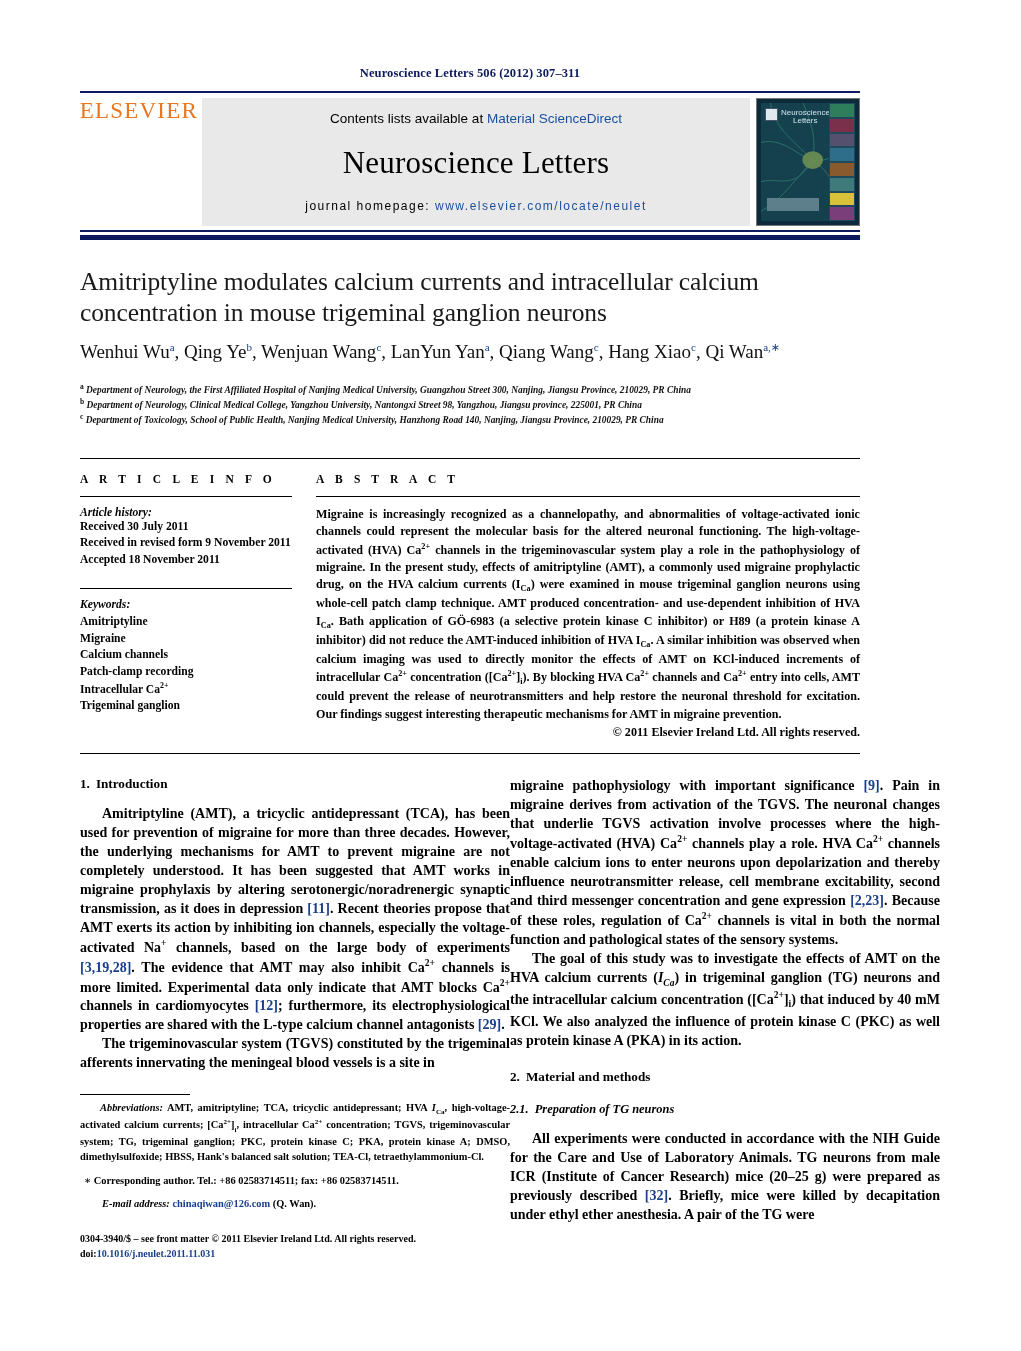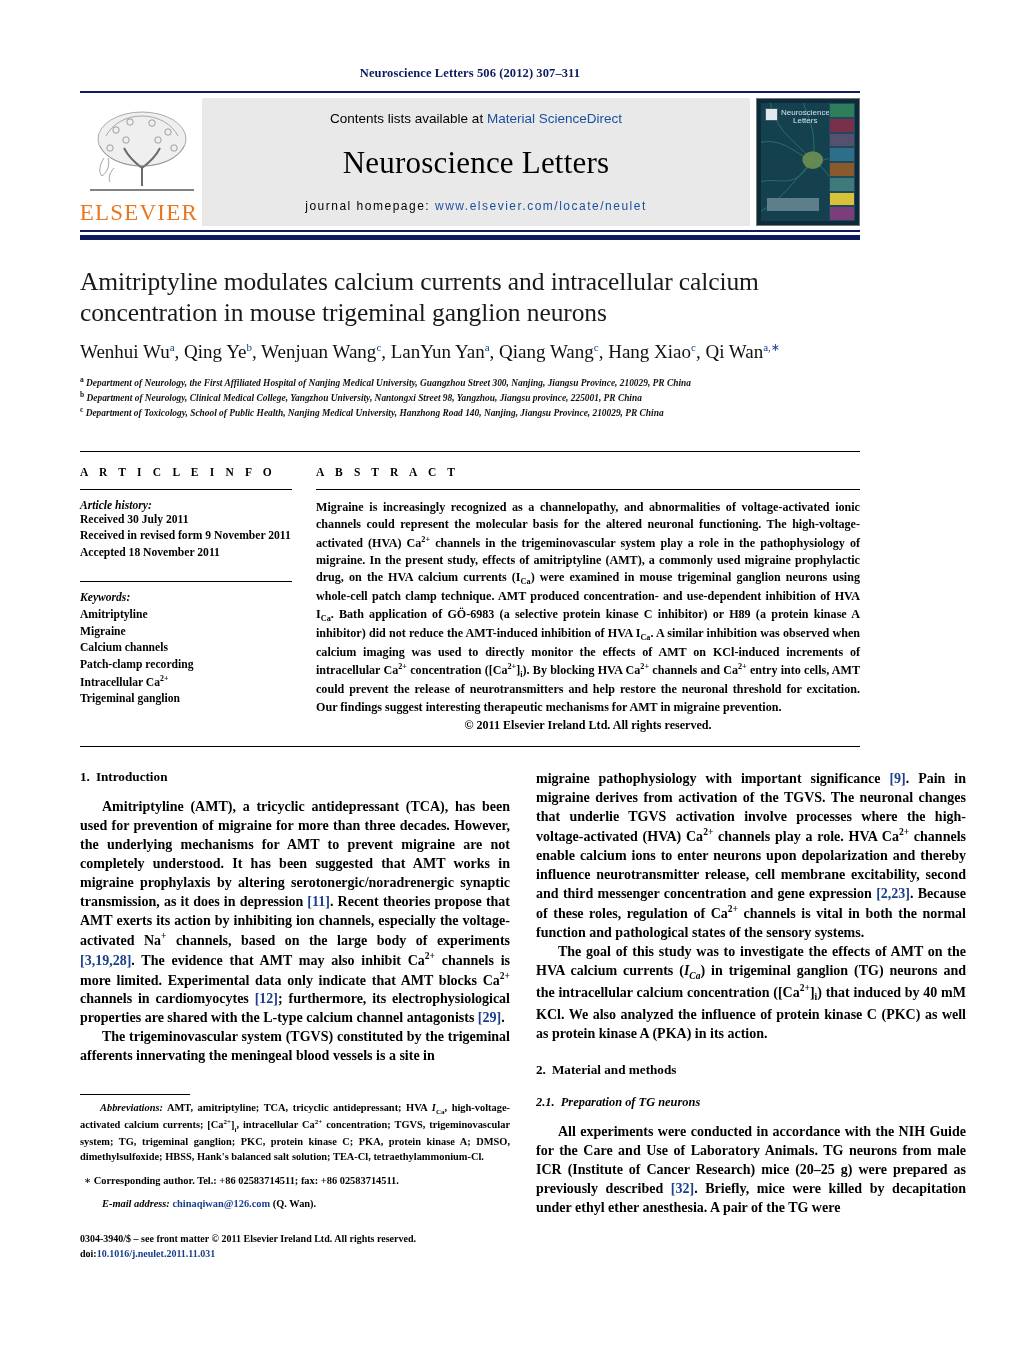--- a/index.html
+++ b/index.html
@@ -39,23 +39,23 @@
   }
   .masthead {
     display: flex;
     align-items: stretch;
     height: 128px;
   }
   .elsevier-logo {
     width: 118px;
     flex: 0 0 118px;
     display: flex;
-    flex-direction: column;
+    flex-direction: row;
     justify-content: flex-end;
-    align-items: flex-end;
+    align-items: flex-start;
     padding-bottom: 2px;
   }
   .tree-svg { display:block; }
   .elsevier-word {
     font-family: "Liberation Serif", serif;
     font-size: 23px;
     letter-spacing: 1.2px;
     color: #e87722;
     line-height: 1;
     margin-top: 1px;
@@ -135,21 +135,21 @@
     color: #1a1a1a;
     letter-spacing: -0.1px;
   }
   .authors {
     margin-top: 13px;
     font-size: 19px;
     font-family: "Liberation Serif", serif;
     color: #111;
   }
   .authors sup { font-size: 11px; color:#1a3e8c; vertical-align: super;}
-  .affils { margin-top: 11px; }
+  .affils { margin-top: 18px; }
   .affil {
     font-size: 9.4px;
     font-style: italic;
     font-weight: bold;
     line-height: 1.42;
     color: #111;
   }
   .affil sup { font-style: normal; font-size: 7.5px; }
 
   
@@ -177,31 +177,30 @@
   }
   .kw-block { margin-top: 3px; }
   .abs-body {
     font-size: 12.1px;
     font-weight: bold;
     line-height: 1.43;
     text-align: justify;
   }
   .copyright {
     margin-top: 2px;
-    text-align: center;
+    text-align: right;
     font-size: 12.1px;
     font-weight: bold;
   }
   .abs-rule { border-top: 1.4px solid #000; margin-top: 13px; }
 
   
   .body-cols {
     margin: 22px 80px 0 80px;
     display: flex;
-    gap: 26px;
   }
   .bcol { width: 430px; flex: 0 0 430px; }
   h2.sec {
     font-size: 13.2px; font-weight: bold; margin: 0 0 12px 0;
     font-family: "Liberation Serif", serif;
   }
   h2.sec .num { margin-right: 6px; }
   h3.subsec {
     font-size: 12.4px; font-weight: bold; font-style: italic;
     margin: 17px 0 12px 0;

